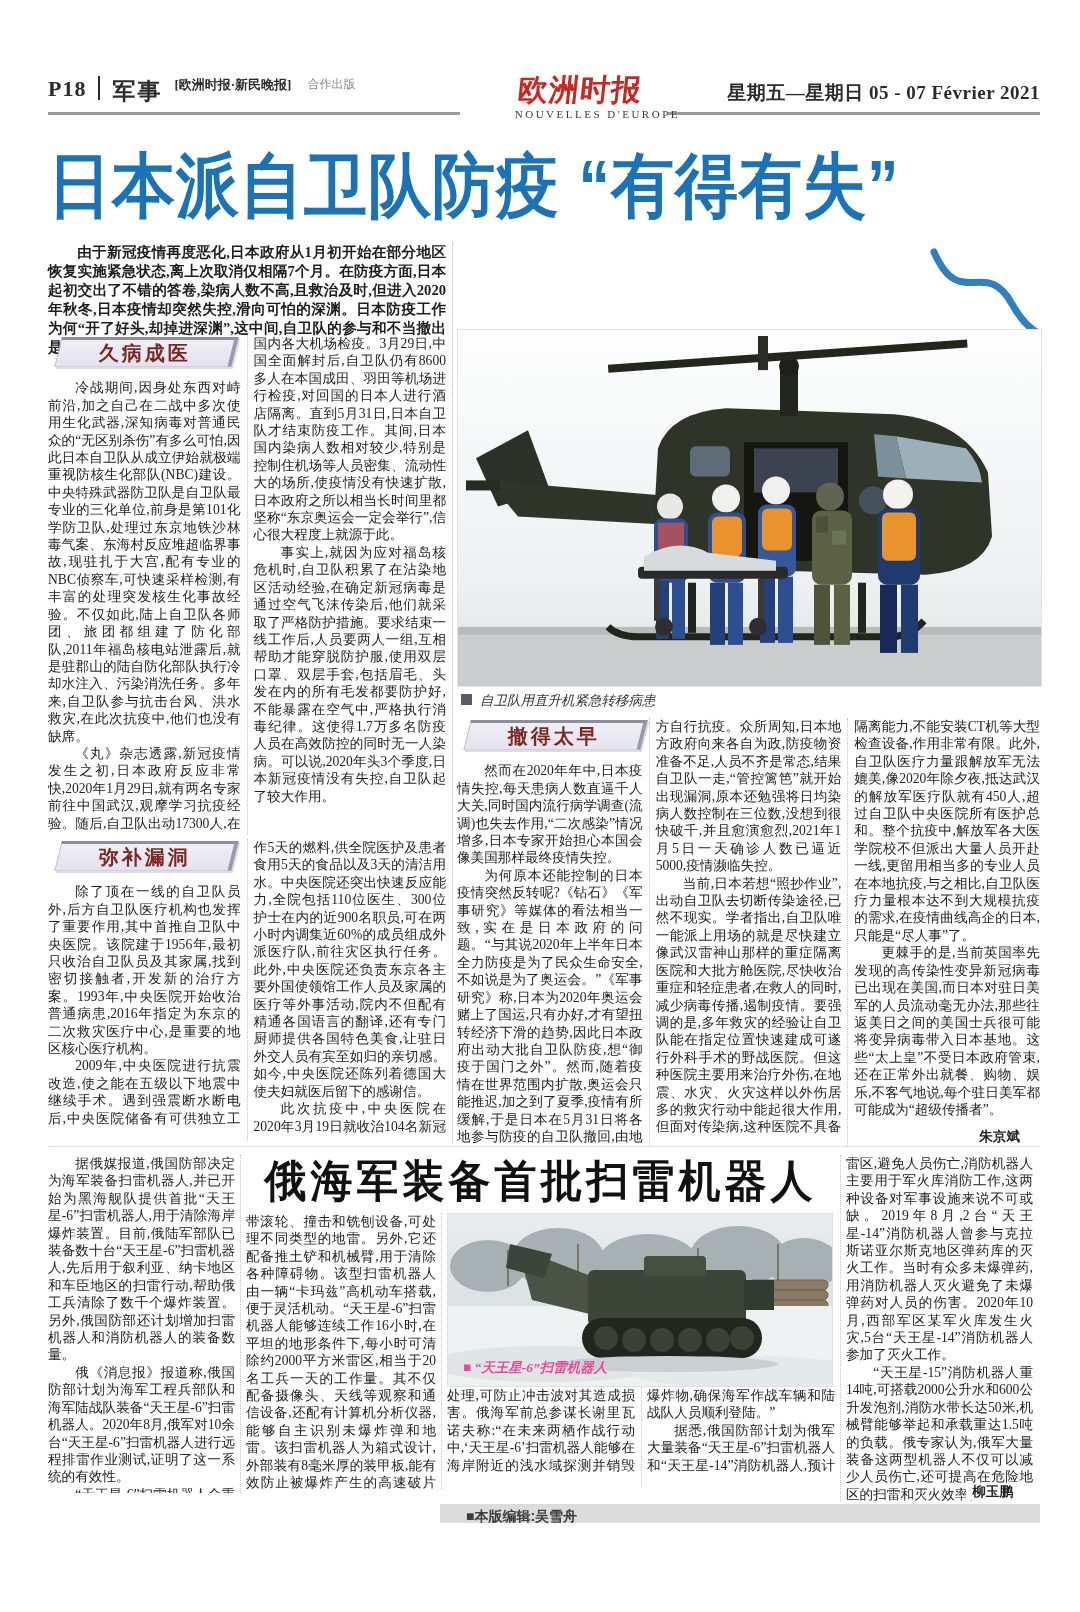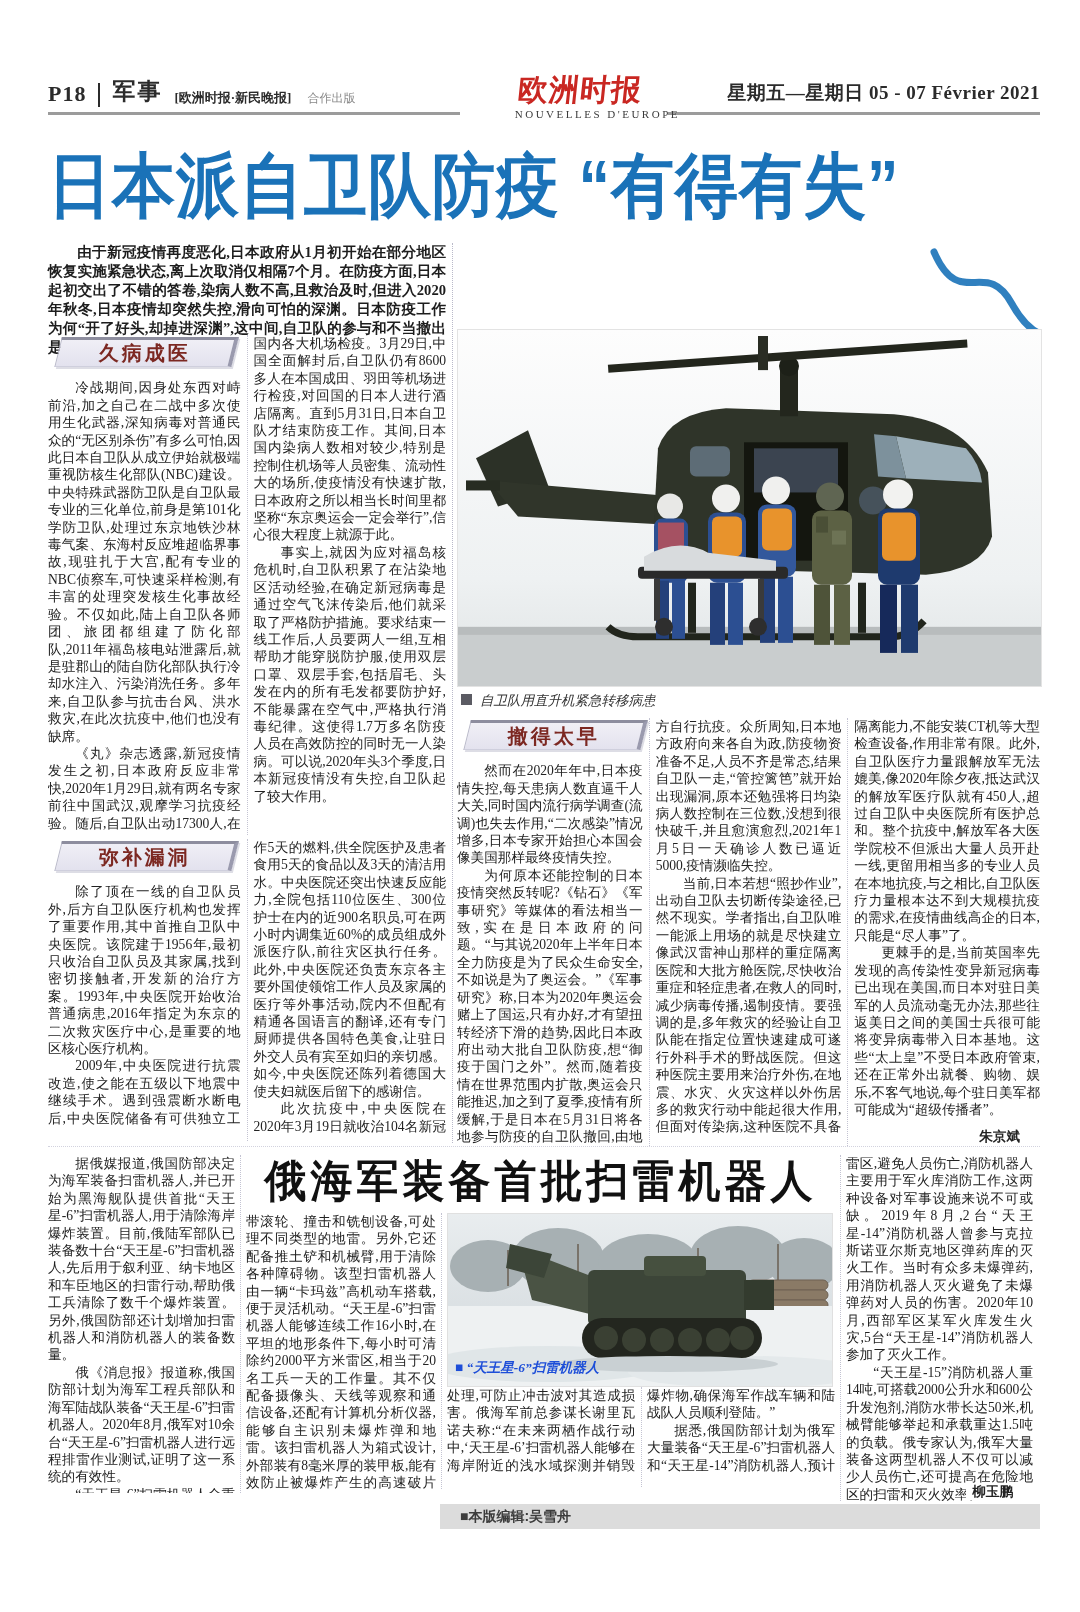--- a/index.html
+++ b/index.html
@@ -3,21 +3,21 @@
 <meta charset="utf-8">
 <style>
   html,body{margin:0;padding:0;}
   body{
     width:1080px;height:1612px;position:relative;background:#ffffff;
     font-family:"Liberation Serif","DejaVu Serif",serif;color:#2b2b2b;
     overflow:hidden;
   }
   
   .hdr{position:absolute;left:48px;top:74px;width:992px;height:58px;}
-  .hdr-left{position:absolute;left:0;top:2px;display:flex;align-items:flex-end;gap:12px;}
+  .hdr-left{position:absolute;left:0;top:2px;display:flex;align-items:flex-start;gap:12px;}
   .pageno{font-size:22px;font-weight:bold;letter-spacing:1px;}
   .vrule{width:2px;height:24px;background:#2b2b2b;}
   .secname{font-size:23px;font-weight:bold;letter-spacing:2px;}
   .copub{font-size:13px;font-weight:bold;}
   .copub-suffix{font-size:12px;color:#888;font-weight:normal;margin-left:4px;}
   .rule-l{position:absolute;left:0;top:38px;width:412px;height:3px;background:#9b9b9b;}
   .rule-r{position:absolute;right:0;top:38px;width:372px;height:3px;background:#9b9b9b;}
   .logo{position:absolute;left:432px;top:0;width:200px;text-align:center;}
   .logo-title{font-size:30px;font-weight:bold;color:#c92722;transform:skewX(-6deg);letter-spacing:1px;line-height:32px;}
   .logo-sub{font-size:11px;letter-spacing:2.5px;color:#3a3a3a;margin-top:2px;text-align:right;}
@@ -61,26 +61,26 @@
     column-rule:1px dotted #c3c3d2;column-fill:auto;overflow:hidden;}
   
   .art2{position:absolute;left:48px;top:1146px;width:992px;border-top:1px dotted #d2d2de;padding-top:8px;
     display:grid;grid-template-columns:193px 196px 388px 193px;column-gap:5px;grid-template-rows:58px auto;}
   .a2-colL{grid-column:1;grid-row:1 / span 2;height:338px;overflow:hidden;border-right:1px dotted #c3c3d2;padding-right:5px;}
   .a2-head{grid-column:2 / span 2;grid-row:1;text-align:center;font-size:42px;font-weight:900;
     letter-spacing:4px;color:#111;line-height:52px;transform:scaleY(1.05);}
   .a2-colM{grid-column:2;grid-row:2;height:276px;overflow:hidden;border-right:1px dotted #c3c3d2;padding-right:5px;}
   .a2-photocol{grid-column:3;grid-row:2;position:relative;}
   .photo2{width:384px;height:172px;display:block;border:1px solid #e0e0e0;background:#e8ecee;}
-  .photo2-cap{position:absolute;left:8px;top:146px;font-size:13.5px;font-style:italic;font-weight:bold;color:#1d4ed8;}
+  .photo2-cap{position:absolute;left:16px;top:146px;font-size:13.5px;font-style:italic;font-weight:bold;color:#ec4899;}
   .a2-below{height:100px;column-count:2;column-gap:12px;column-rule:1px dotted #c3c3d2;column-fill:auto;overflow:hidden;}
   .a2-colR{grid-column:4;grid-row:1 / span 2;position:relative;height:346px;overflow:hidden;border-left:1px dotted #c3c3d2;padding-left:5px;}
   
-  .editorbar{position:absolute;left:440px;top:1504px;width:600px;height:25px;background:#dcdcdc;
-    font-size:14px;font-weight:bold;color:#3c3c3c;line-height:25px;padding-left:20px;box-sizing:border-box;
+  .editorbar{position:absolute;left:440px;top:1504px;width:600px;height:19px;background:#dcdcdc;
+    font-size:14px;font-weight:bold;color:#3c3c3c;line-height:25px;padding-left:26px;box-sizing:border-box;
     font-family:"Liberation Sans","DejaVu Sans",sans-serif;}
 </style>
 </head>
 <body>
 
 <div class="hdr">
   <div class="hdr-left">
     <span class="pageno">P18</span>
     <span class="vrule"></span>
     <span class="secname">军事</span>

